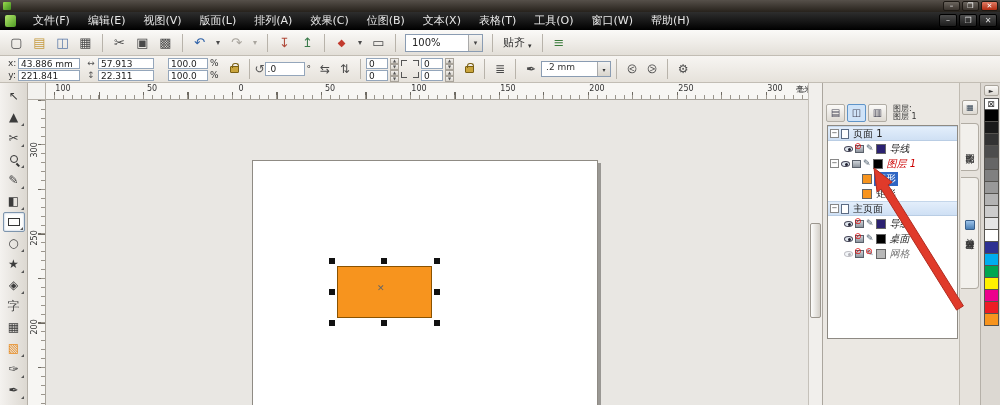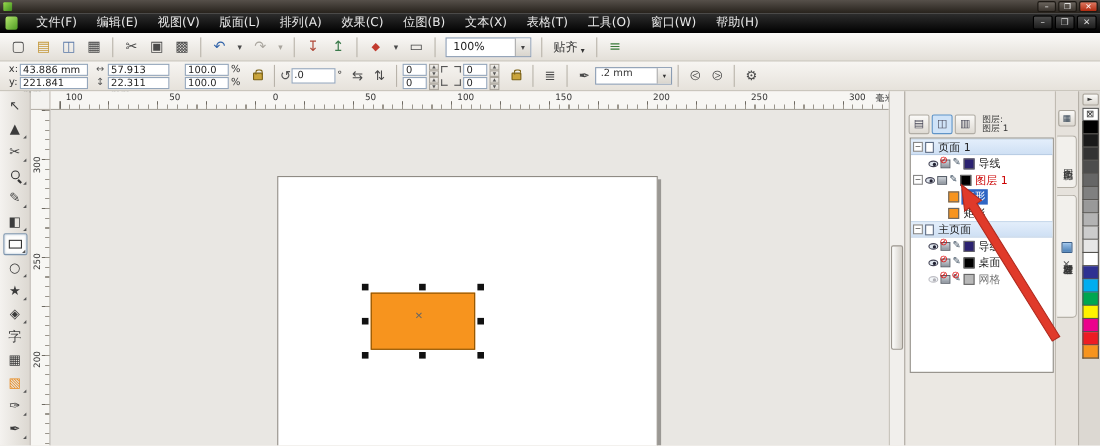--- a/index.html
+++ b/index.html
@@ -80,21 +80,21 @@
   .rect-glyph { width:12px; height:8px; border:1.5px solid #333; }
   .mag-glyph { width:8px; height:8px; border:1.5px solid #333; border-radius:50%; position:relative; }
   .mag-glyph::after { content:""; position:absolute; right:-3px; bottom:-3px; width:4px; height:1.5px; background:#333; transform:rotate(45deg); }
   .c-orange { color:#e8891b; }
 
   
   .ruler-corner { position:absolute; left:28px; top:0; width:18px; height:17px; background:#f3f2ef; border-right:1px solid #b5b0a8; border-bottom:1px solid #b5b0a8; font-size:8px; color:#777; text-align:center; line-height:16px; }
   .h-ruler { position:absolute; left:46px; top:0; width:762px; height:17px; background:#f7f6f3; border-bottom:1px solid #a8a49c;
     background-image:repeating-linear-gradient(to right,#9a958c 0 1px,transparent 1px 8.9px),repeating-linear-gradient(to right,#6e6a62 0 1px,transparent 1px 44.5px);
     background-size:100% 4px,100% 7px; background-position:8px 100%,8px 100%; background-repeat:no-repeat; }
-  .h-ruler .rlab { position:absolute; top:1px; width:24px; margin-left:-12px; text-align:right; font-size:8px; color:#333; }
+  .h-ruler .rlab { position:absolute; top:1px; width:24px; margin-left:-12px; text-align:center; font-size:8px; color:#333; }
   .h-unit { position:absolute; right:-4px; top:1px; font-size:8px; color:#333; }
   .v-ruler { position:absolute; left:28px; top:17px; width:18px; height:305px; background:#f7f6f3; border-right:1px solid #a8a49c;
     background-image:repeating-linear-gradient(to bottom,#9a958c 0 1px,transparent 1px 8.9px),repeating-linear-gradient(to bottom,#6e6a62 0 1px,transparent 1px 44.5px);
     background-size:4px 100%,7px 100%; background-position:100% 0,100% 0; background-repeat:no-repeat; }
   .v-ruler .rlab { position:absolute; left:1px; width:10px; font-size:8px; color:#333; transform:rotate(-90deg); transform-origin:center; }
 
   
   .canvas { position:absolute; left:46px; top:17px; width:762px; height:305px; background:#e9e7e3; overflow:hidden; }
   .page { position:absolute; left:206px; top:60px; width:346px; height:260px; background:#fff; border:1px solid #8f8b84;
     box-shadow:3px 3px 0 rgba(90,88,84,.55); }
@@ -114,21 +114,21 @@
   .dk-min { right:26px; background:linear-gradient(#fdfdfd,#cfd9e6); border:1px solid #8ba0b8; color:#345; }
   .dk-close { right:8px; background:linear-gradient(#ef8d7c,#c9301c); border:1px solid #8e1f10; color:#fff; }
   .dk-toolbar { position:absolute; left:3px; top:19px; width:152px; height:21px; display:flex; align-items:center; gap:2px; }
   .dk-tbtn { width:19px; height:18px; border:1px solid #b1ada5; border-radius:2px; background:linear-gradient(#fbfaf8,#dedad3); font-size:10px; color:#445; display:flex; align-items:center; justify-content:center; }
   .dk-tbtn.active { background:#cfe3f8; border-color:#5f94c8; }
   .dk-layerlabel { font-size:8px; line-height:8px; color:#333; margin-left:4px; }
   .dk-fly { margin-left:auto; width:13px; height:16px; border:1px solid #b1ada5; background:linear-gradient(#fbfaf8,#dedad3); font-size:6px; color:#333; text-align:center; line-height:15px; border-radius:2px; }
   .dk-tree { position:absolute; left:4px; top:42px; width:131px; height:214px; background:#fff; border:1px solid #8e8a83; overflow:hidden; font-size:10px; }
   .trow { height:15px; display:flex; align-items:center; gap:2px; padding-left:2px; white-space:nowrap; }
   .trow.pagebg { background:linear-gradient(#e3eefb,#cfe0f4); border-top:1px solid #c4d6ea; border-bottom:1px solid #b9cde4; }
-  .tlabel { color:#222; padding:0 2px; }
+  .tlabel { font-style:italic; color:#222; padding:0 2px; }
   .tlabel.plain { font-style:normal; }
   .tlabel.red { color:#c00; }
   .tlabel.sel { background:#2f66c4; color:#fff; font-style:normal; }
   .tlabel.dim { color:#777; }
   .expander { width:9px; height:9px; border:1px solid #888; background:#fff; font-size:7px; line-height:7px; text-align:center; color:#333; flex:none; }
   .pageico { width:8px; height:10px; background:#fefefe; border:1px solid #5b6b84; flex:none; }
   .i-eye { width:9px; height:6px; border:1px solid #445; border-radius:50%; background:#dfe6ee; position:relative; flex:none; }
   .i-eye::after { content:""; position:absolute; left:2.5px; top:1px; width:3px; height:3px; border-radius:50%; background:#223; }
   .i-eye.dim { opacity:.35; }
   .i-print { width:9px; height:8px; background:linear-gradient(#cfd4da,#8e959e); border:1px solid #5a616b; position:relative; flex:none; }

